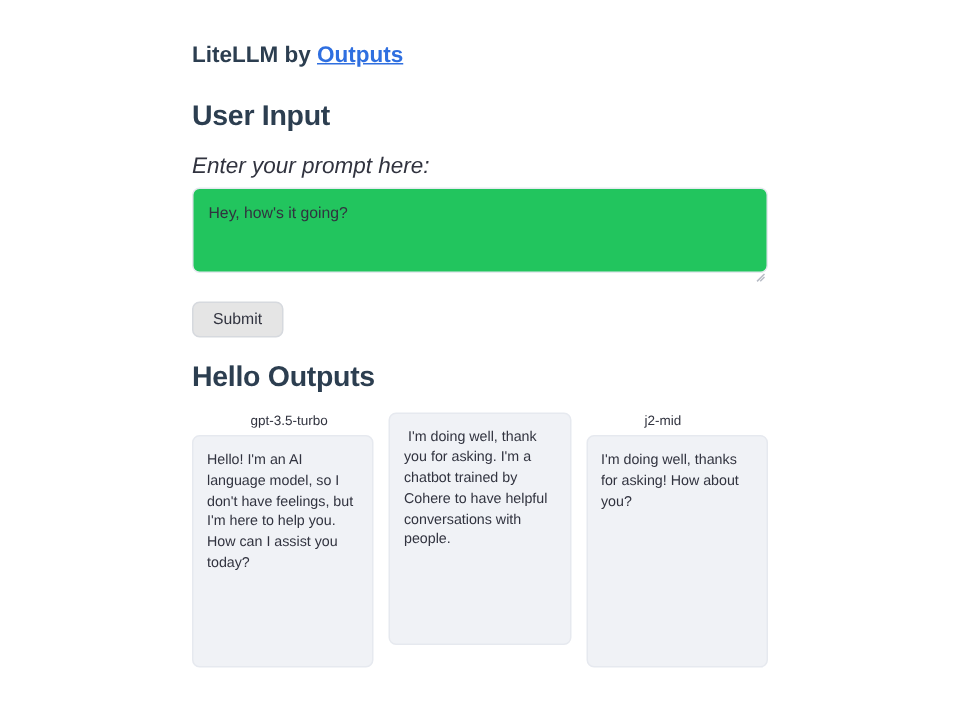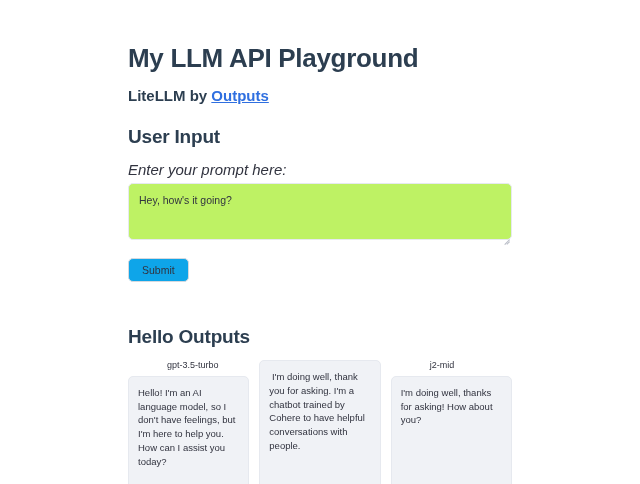--- a/index.html
+++ b/index.html
@@ -49,21 +49,21 @@
     font-size: 15px;
     color: #31333f;
     margin-bottom: 4px;
     line-height: 1.3;
     font-style: italic;
   }
   .prompt-box {
     width: 100%;
     height: 57px;
     box-sizing: border-box;
-    background: #bef264;
+    background: #22c55e;
     border: 1px solid #e6e9ef;
     border-radius: 5px;
     padding: 9px 10px;
     font-size: 10.5px;
     color: #31333f;
     font-family: "Liberation Sans", sans-serif;
     resize: none;
     outline: none;
     line-height: 1.4;
   }
@@ -90,29 +90,29 @@
     width: 4px; height: 1px;
     right: 0; bottom: 0px;
     transform: rotate(-45deg);
     transform-origin: right bottom;
   }
   .textarea-wrap {
     position: relative;
     margin-bottom: 14px;
   }
   .submit-btn {
-    background: #0ea5e9;
+    background: #e5e5e5;
     border: 1px solid #d6d9de;
     border-radius: 5px;
     padding: 5px 13px;
     font-size: 10.5px;
     color: #31333f;
     font-family: "Liberation Sans", sans-serif;
     cursor: pointer;
-    margin-bottom: 40px;
+    margin-bottom: 12px;
   }
   .outputs-row {
     display: flex;
     gap: 10px;
   }
   .output-col {
     flex: 1 1 0;
     min-width: 0;
   }
   .output-label {
@@ -139,21 +139,20 @@
     resize: none;
     outline: none;
     overflow: hidden;
   }
 </style>
 </head>
 <body>
 
 <div class="page">
 
-  <h1 class="title">My LLM API Playground</h1>
 
   <div class="powered">
     <span>LiteLLM by </span><a href="#">Outputs</a>
   </div>
 
   <h2 class="section">User Input</h2>
 
   <div class="field-label">Enter your prompt here:</div>
 
   <div class="textarea-wrap">

